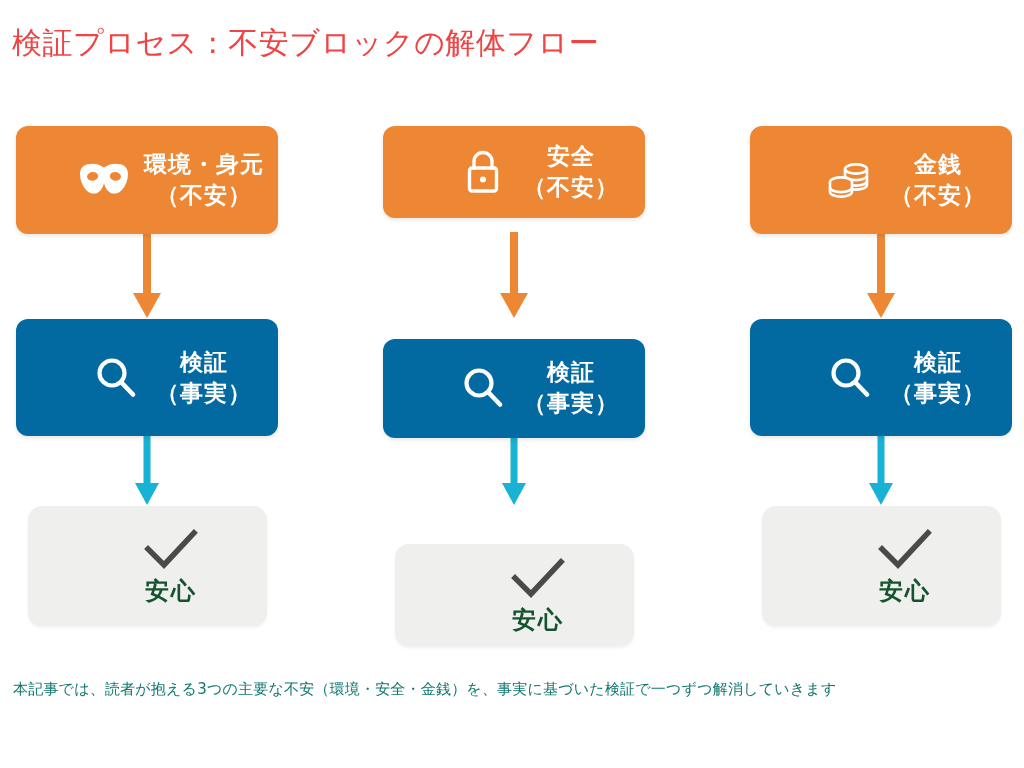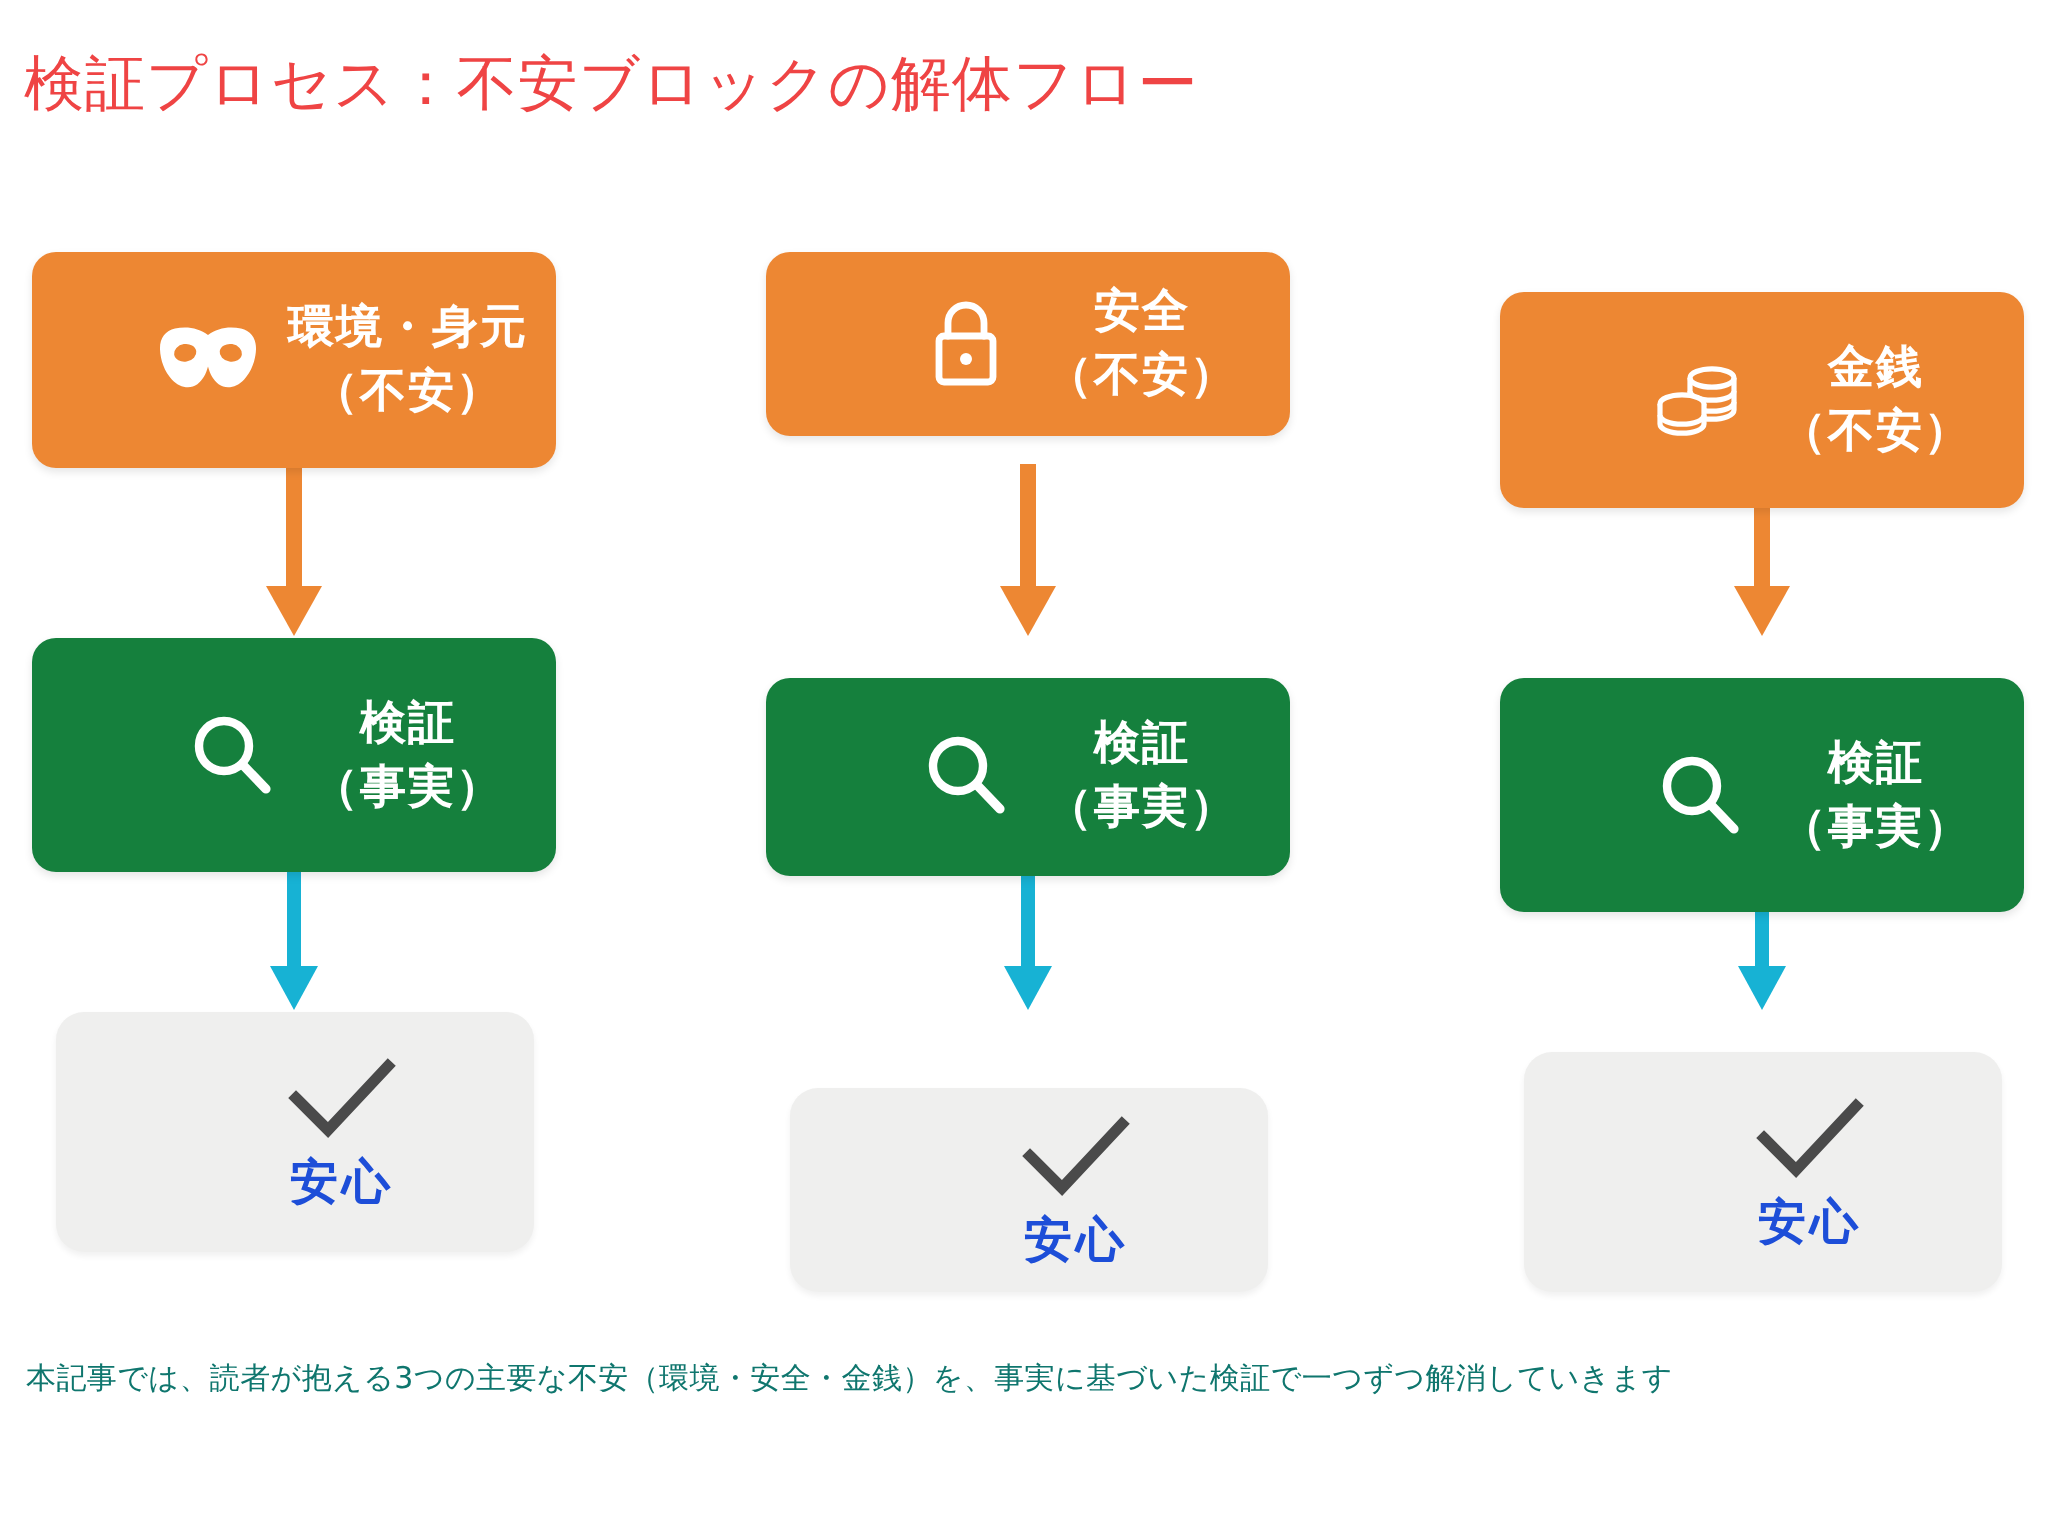--- a/index.html
+++ b/index.html
@@ -44,21 +44,21 @@
   }
   .column {
     width: 262px;
     position: relative;
     display: flex;
     flex-direction: column;
     align-items: center;
   }
   .col-1 { margin-left: 16px; }
   .col-2 { margin-left: 105px; gap: 36px; }
-  .col-3 { margin-left: 105px; justify-content: flex-end; }
+  .col-3 { margin-left: 105px; }
 
   
   .card {
     box-sizing: border-box;
     width: 262px;
     border-radius: 12px;
     display: flex;
     flex-direction: row;
     align-items: center;
     justify-content: center;
@@ -67,21 +67,21 @@
     padding-left: 48px;
   }
   .card-worry {
     height: 108px;
     background: #ed8733;
     box-shadow: 0 2px 4px rgba(0,0,0,0.10);
     color: #ffffff;
   }
   .card-verify {
     height: 117px;
-    background: #15803d;
+    background: #0369a1;
     box-shadow: 0 2px 4px rgba(0,0,0,0.10);
     color: #ffffff;
     margin-top: 85px;
   }
   .card-result {
     width: 239px;
     height: 120px;
     background: #efefee;
     border-radius: 14px;
     box-shadow: 0 2px 3px rgba(0,0,0,0.06);
@@ -118,21 +118,21 @@
     display: flex;
     align-items: center;
     justify-content: center;
     margin: 0 0 4px 0;
   }
   .result-label {
     font-size: 24px;
     line-height: 30px;
     font-weight: 700;
     letter-spacing: 2px;
-    color: #1d4ed8;
+    color: #14532d;
   }
 
   
   .connector {
     position: absolute;
     left: 50%;
     transform: translateX(-50%);
     width: 34px;
     z-index: 1;
     display: flex;

